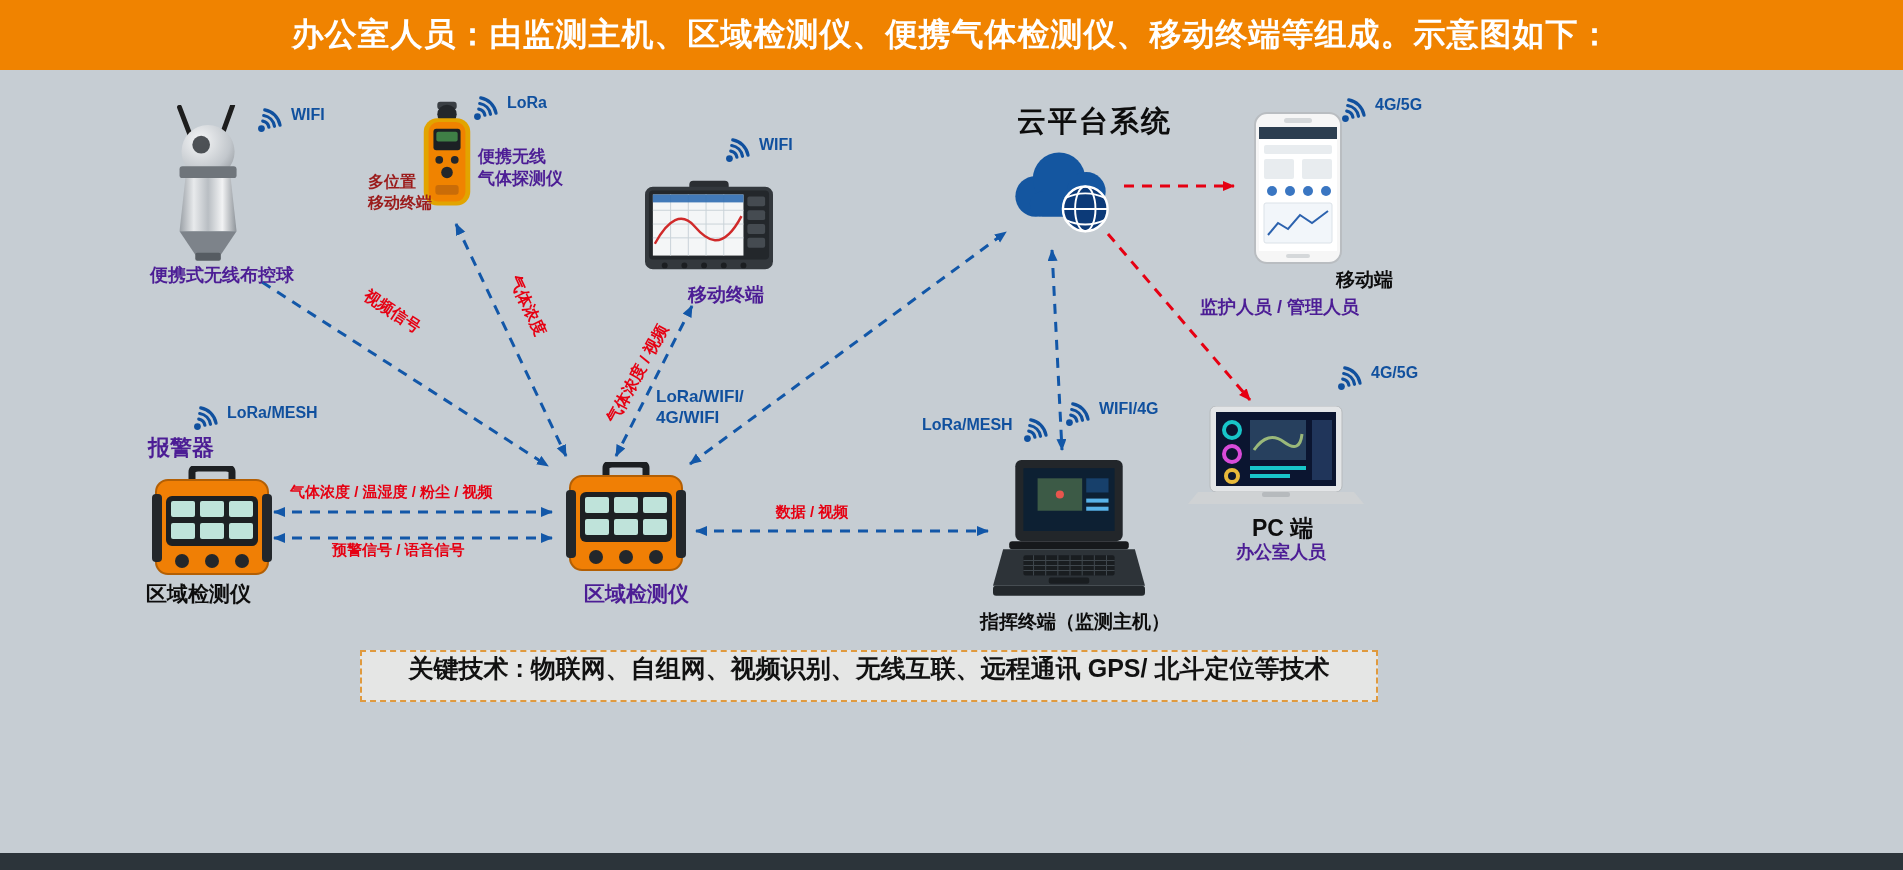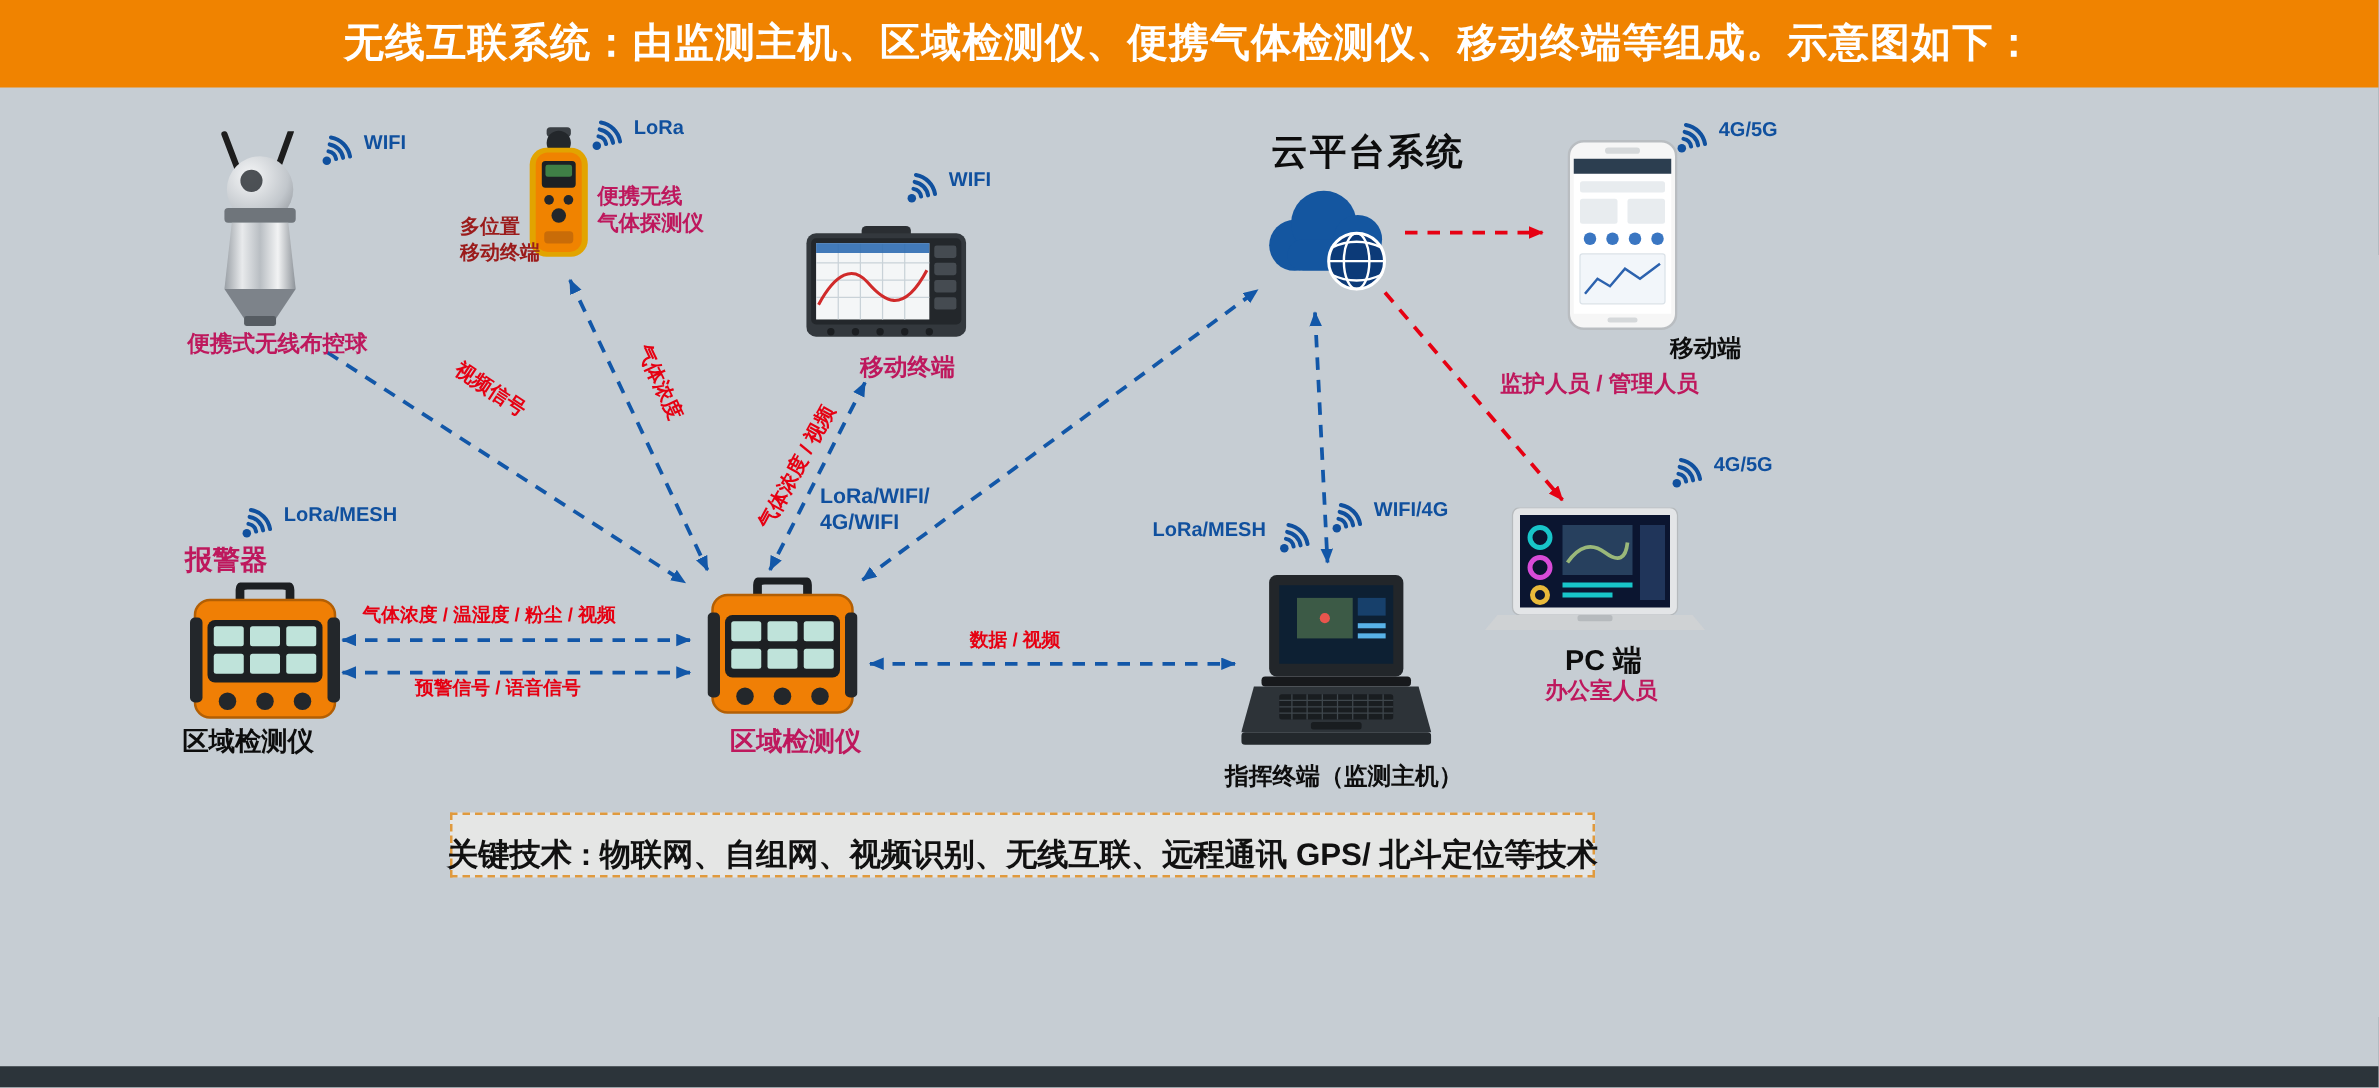--- a/index.html
+++ b/index.html
@@ -9,37 +9,37 @@
 
   .banner { position:absolute; top:0; left:0; width:100%; height:70px; background:#f08300;
             display:flex; align-items:center; justify-content:center;
             color:#ffffff; font-size:32px; font-weight:bold; letter-spacing:1px; }
 
   svg.arrows { position:absolute; left:0; top:0; width:1903px; height:870px; pointer-events:none; }
 
   .device { position:absolute; }
 
   .lbl { position:absolute; font-weight:bold; white-space:nowrap; line-height:1.3; }
-  .red  { color:#be185d; }
+  .red  { color:#4c1d95; }
   .dred { color:#9b1b1b; }
   .dark { color:#0d0d0d; }
 
   .cloud-title { position:absolute; left:986px; top:102px; font-size:29px; font-weight:bold; color:#0d0d0d; letter-spacing:2px;margin-left:31px; }
 
   .sig { position:absolute; display:flex; align-items:flex-start; gap:5px; }
   .sig .wifi { width:34px; height:34px; flex:0 0 auto; }
   .sig .sig-label { font-weight:bold; color:#10509e; font-size:16px; white-space:nowrap; padding-top:2px; }
 
   .link-label { position:absolute; font-weight:bold; color:#e60012; font-size:15px; white-space:nowrap; }
   .link-label.rot { font-size:16px; }
   .mesh-label { position:absolute; left:656px; top:386px; font-weight:bold; color:#10509e; font-size:17px; line-height:1.25; }
 
-  .keytech { position:absolute; left:360px; top:650px; width:916px; height:52px;
+  .keytech { position:absolute; left:360px; top:650px; width:1018px; height:52px;
              border:2px dashed #e09a3e; background:rgba(255,252,244,0.55);
-             display:flex; align-items:flex-end; justify-content:center;
+             display:flex; align-items:flex-start; justify-content:center;
              font-size:25px; font-weight:bold; color:#111; white-space:nowrap; }
 
   .strip { position:absolute; bottom:0; left:0; width:100%; height:17px; background:#2c343a; }
 </style>
 </head>
 <body>
 
 <svg width="0" height="0" style="position:absolute" aria-hidden="true">
   <symbol id="wifi-sym" viewBox="0 0 36 36">
     <g stroke="#10509e" stroke-width="3.4" fill="none" stroke-linecap="round">
@@ -68,21 +68,21 @@
       <circle cx="30" cy="95" r="7"></circle>
       <circle cx="60" cy="95" r="7"></circle>
       <circle cx="90" cy="95" r="7"></circle>
     </g>
   </symbol>
 </svg>
 
 <div class="stage">
 
   <header class="banner">
-    <span>无线互联系统：由监测主机、区域检测仪、便携气体检测仪、移动终端等组成。示意图如下：</span>
+    <span>办公室人员：由监测主机、区域检测仪、便携气体检测仪、移动终端等组成。示意图如下：</span>
   </header>
 
   <svg class="arrows">
     <defs>
       <marker id="mb" markerWidth="14" markerHeight="12" refX="11" refY="5" orient="auto-start-reverse" markerUnits="userSpaceOnUse">
         <path d="M0,0 L12,5 L0,10 Z" fill="#1257a8"></path>
       </marker>
       <marker id="mr" markerWidth="14" markerHeight="12" refX="11" refY="5" orient="auto-start-reverse" markerUnits="userSpaceOnUse">
         <path d="M0,0 L12,5 L0,10 Z" fill="#e60012"></path>
       </marker>

